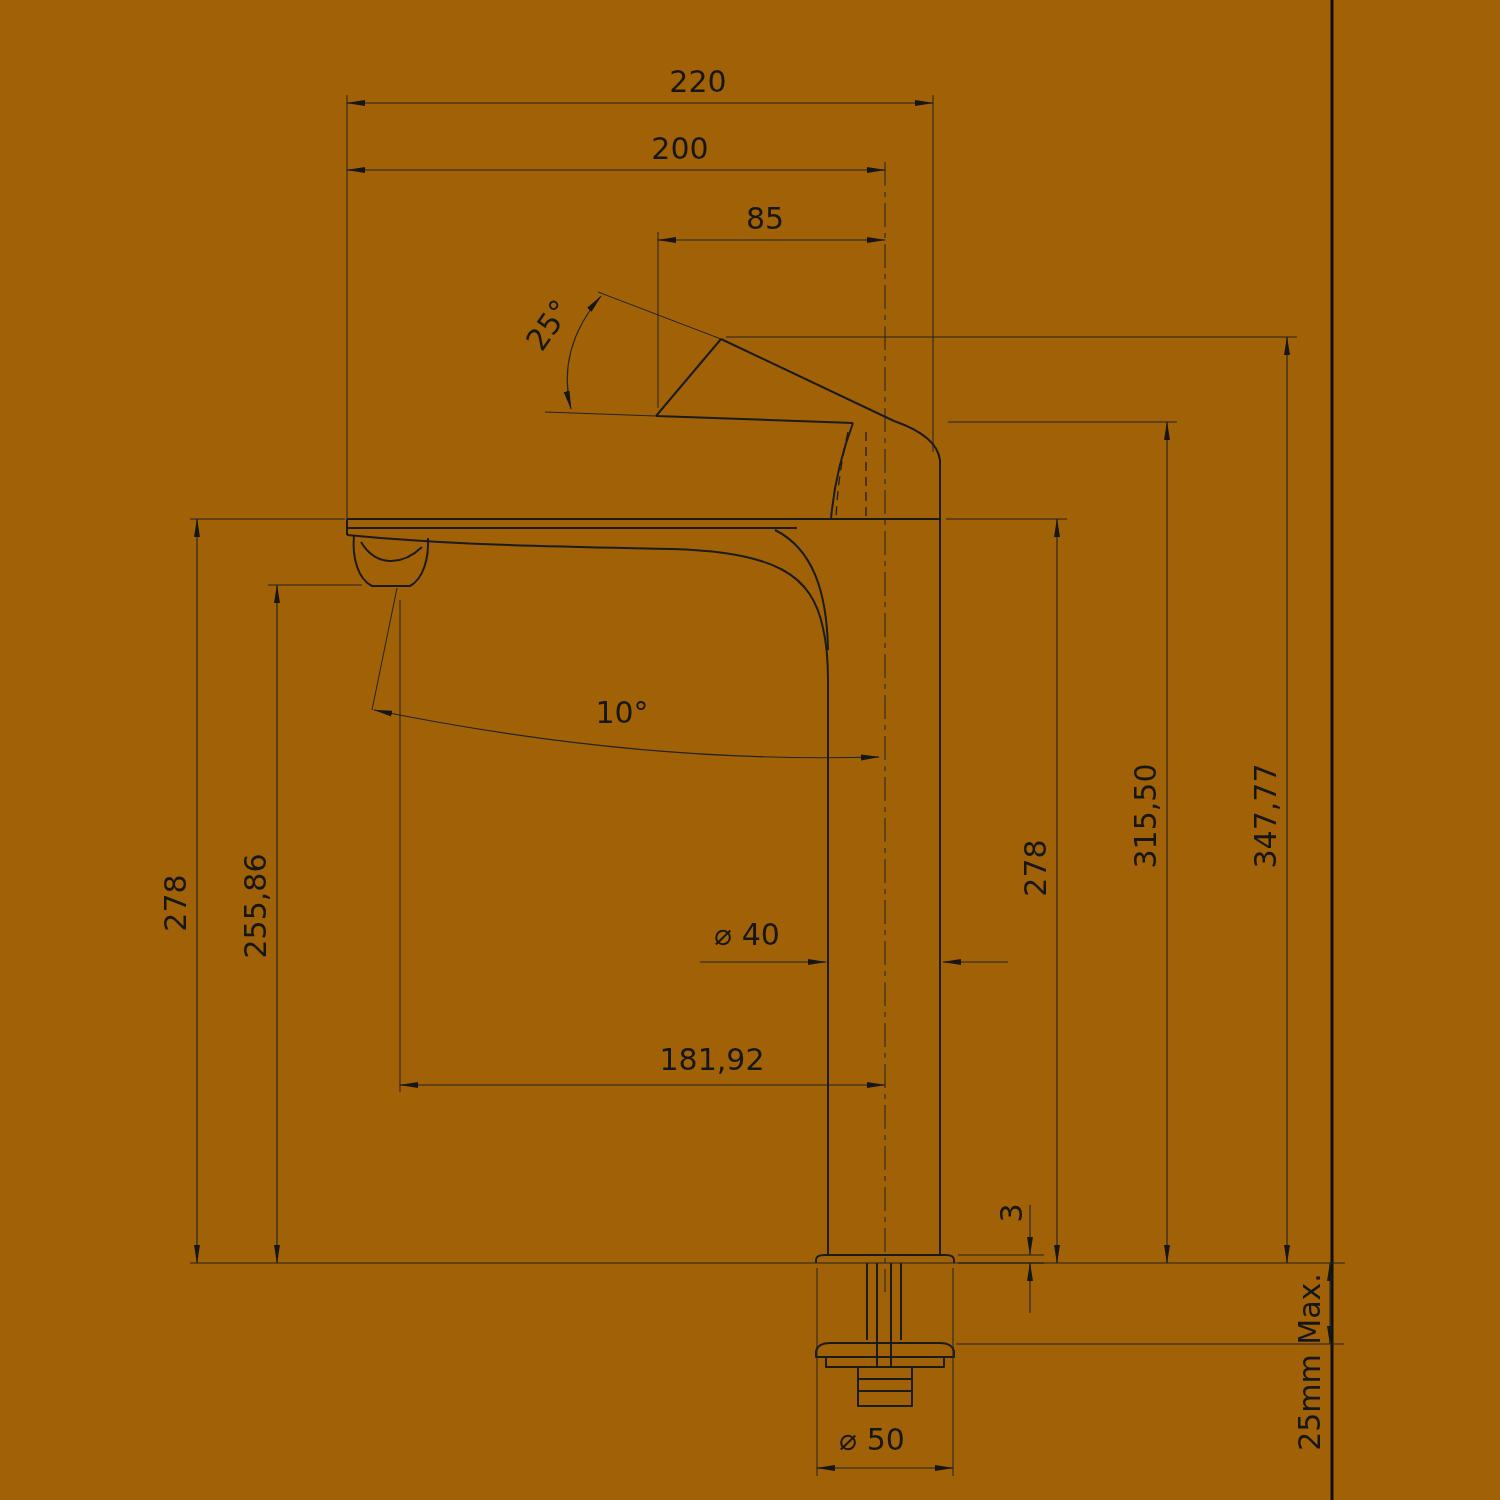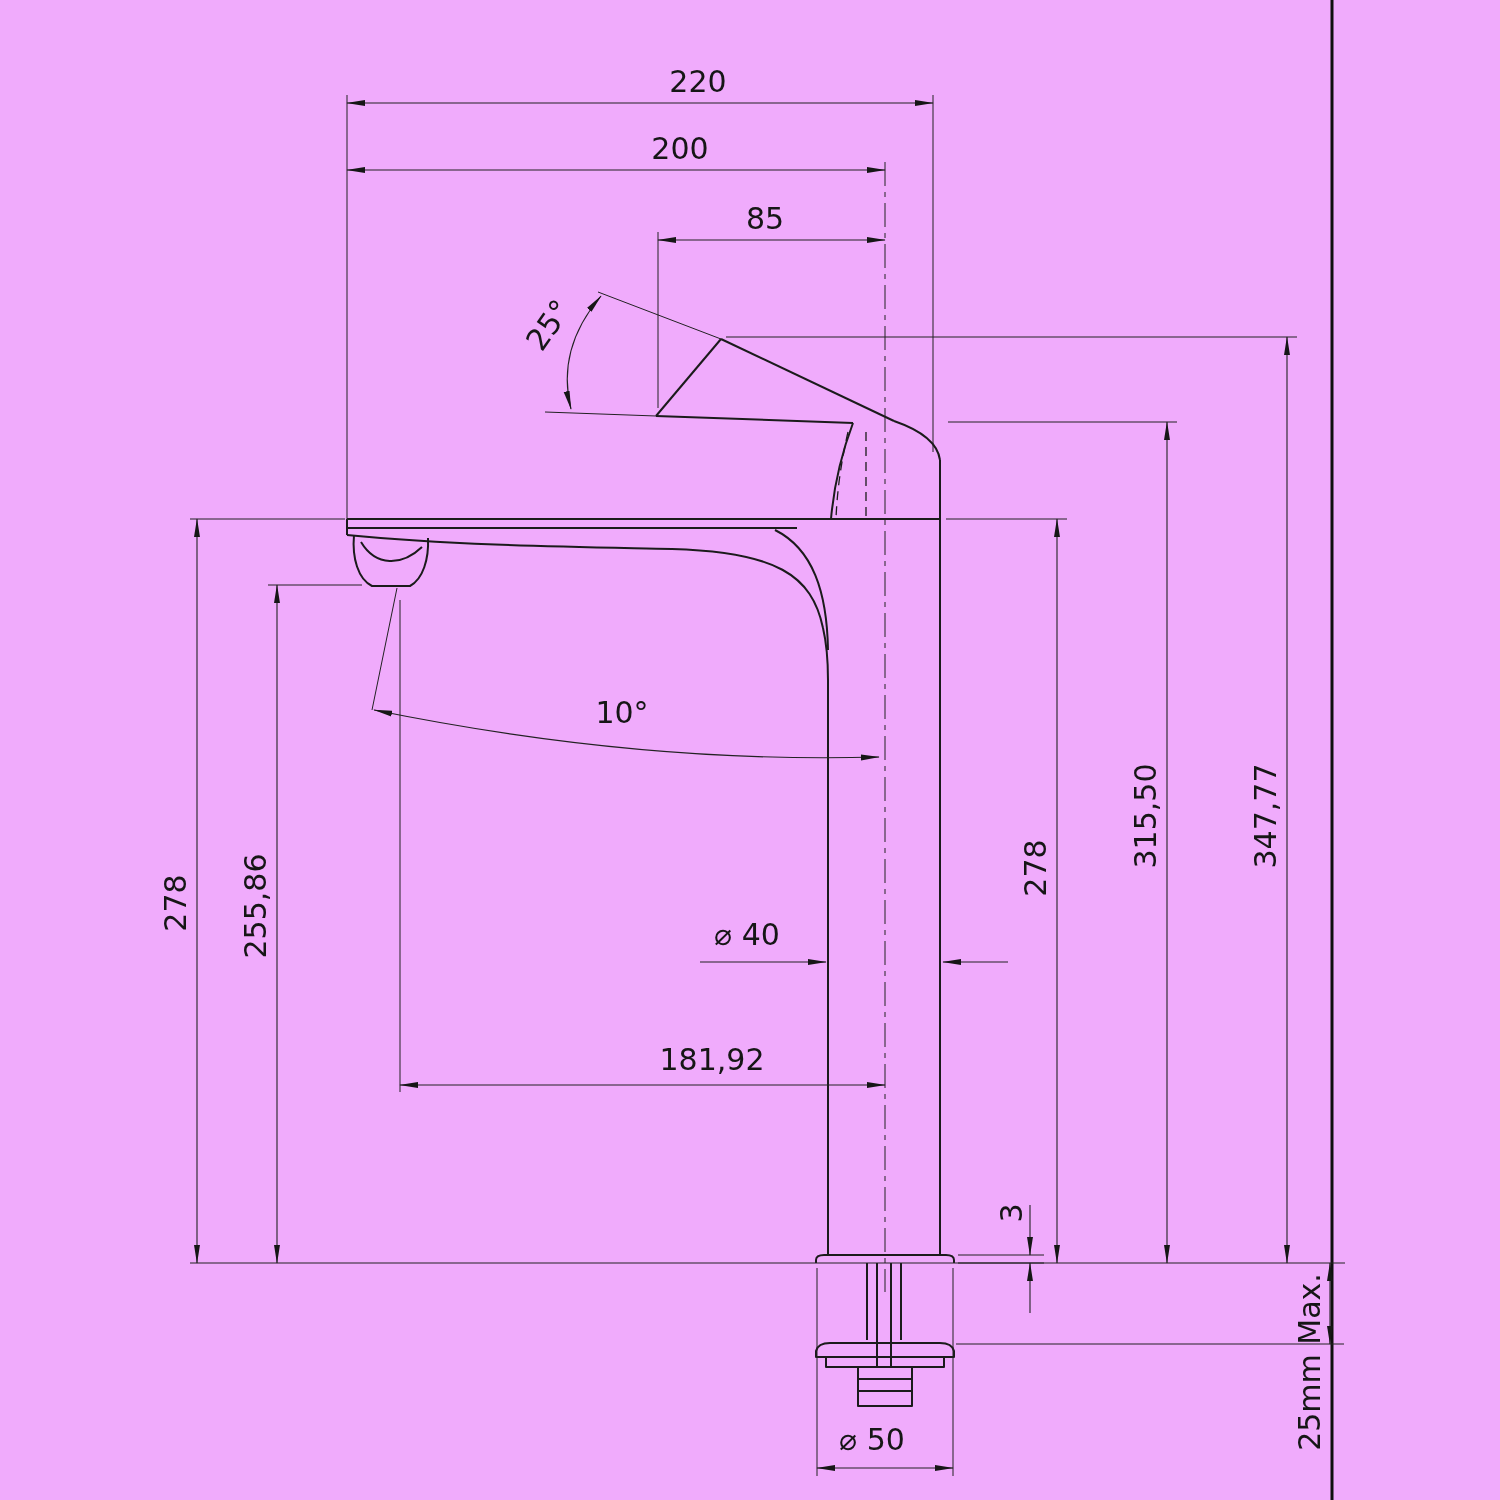--- a/index.html
+++ b/index.html
@@ -1,16 +1,16 @@
 <!DOCTYPE html>
 <html><head>
 <meta charset="utf-8">
 <style>
   html,body{margin:0;padding:0;background:#ffffff;}
-  #canvas{position:relative;width:1500px;height:1500px;background:#f0abfc;overflow:hidden;}
+  #canvas{position:relative;width:1500px;height:1500px;background:#a16207;overflow:hidden;}
   svg{display:block;}
   svg text{
     font-family:"DejaVu Sans","Liberation Sans",sans-serif;
     font-size:30px;
     fill:#161616;
   }
   .obj{stroke:#1b1b1b;stroke-width:2;fill:none;stroke-linejoin:round;}
   .ext{stroke:#222222;stroke-width:1;fill:none;}
   .dim{stroke:#222222;stroke-width:1.1;fill:none;}
   .cl{stroke:#222222;stroke-width:1;fill:none;stroke-dasharray:24 6 5 6;}

